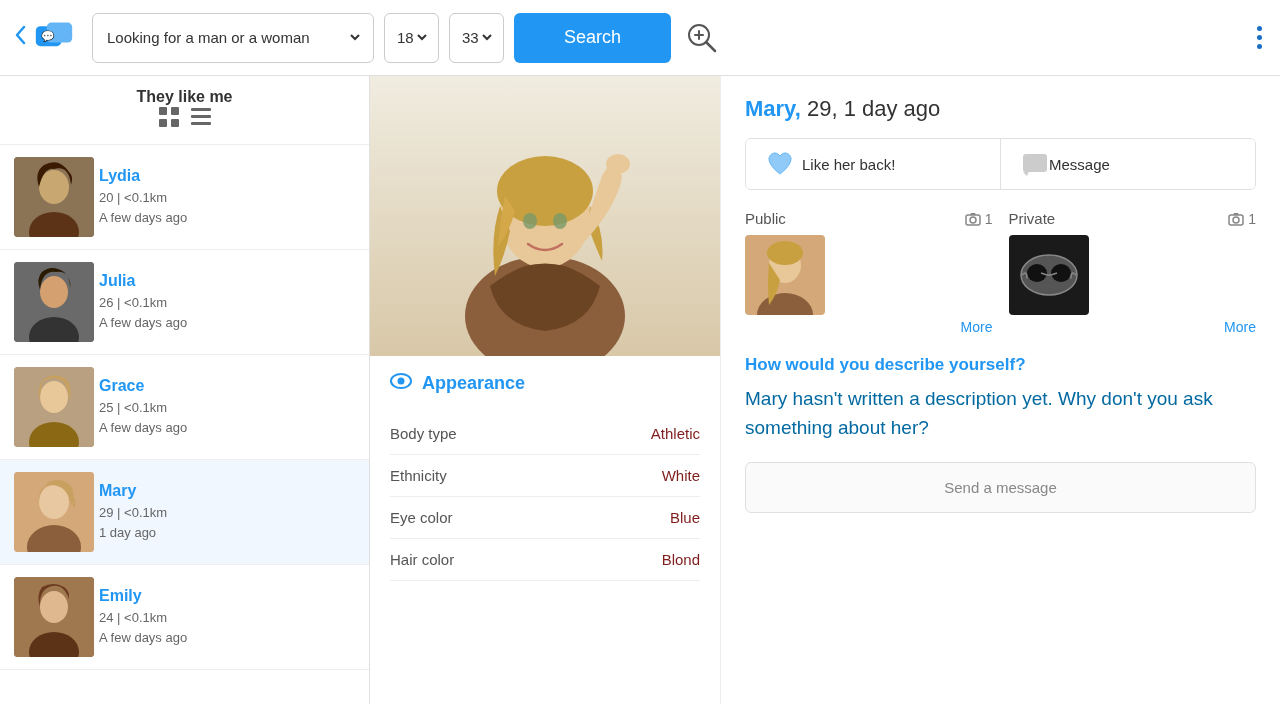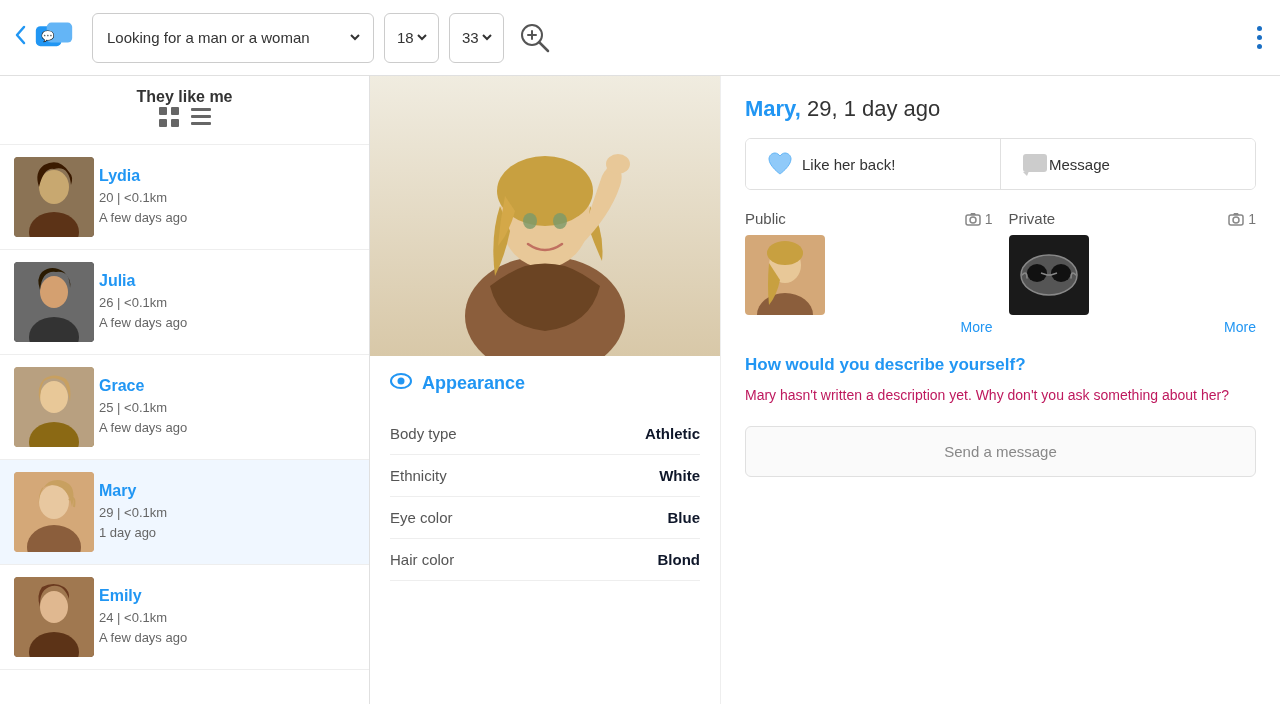--- a/index.html
+++ b/index.html
@@ -229,21 +229,21 @@
       color: #2196F3;
     }
     .appearance-row {
       display: flex;
       justify-content: space-between;
       padding: 12px 0;
       border-bottom: 1px solid #eee;
       font-size: 15px;
     }
     .appearance-label { color: #555; }
-    .appearance-value { color: #0f172a; font-weight: 700; }
+    .appearance-value { color: #7f1d1d; font-weight: 400; }
 
     
     .profile-detail {
       flex: 1;
       background: #fff;
       padding: 20px 24px;
       overflow-y: auto;
       border-left: 1px solid #eee;
     }
     .profile-detail-name {
@@ -336,22 +336,22 @@
 
     
     .desc-section { margin-bottom: 20px; }
     .desc-question {
       color: #2196F3;
       font-size: 17px;
       font-weight: 600;
       margin-bottom: 10px;
     }
     .desc-text {
-      color: #be185d;
-      font-size: 14px;
+      color: #0369a1;
+      font-size: 19px;
       line-height: 1.5;
     }
     .send-message-box {
       border: 1px solid #e0e0e0;
       border-radius: 6px;
       padding: 16px;
       text-align: center;
       color: #888;
       font-size: 15px;
       cursor: text;
@@ -396,20 +396,21 @@
       <option>18</option>
     </select>
   </div>
 
   <div class="age-dropdown">
     <select>
       <option>33</option>
     </select>
   </div>
 
+  <button class="search-btn">Search</button>
 
   <div class="zoom-btn">
     <svg width="34" height="34" viewBox="0 0 34 34" fill="none">
       <circle cx="14" cy="14" r="10" stroke="#555" stroke-width="2"></circle>
       <line x1="21" y1="21" x2="30" y2="30" stroke="#555" stroke-width="2.5" stroke-linecap="round"></line>
       <line x1="10" y1="14" x2="18" y2="14" stroke="#555" stroke-width="2" stroke-linecap="round"></line>
       <line x1="14" y1="10" x2="14" y2="18" stroke="#555" stroke-width="2" stroke-linecap="round"></line>
     </svg>
   </div>
 

